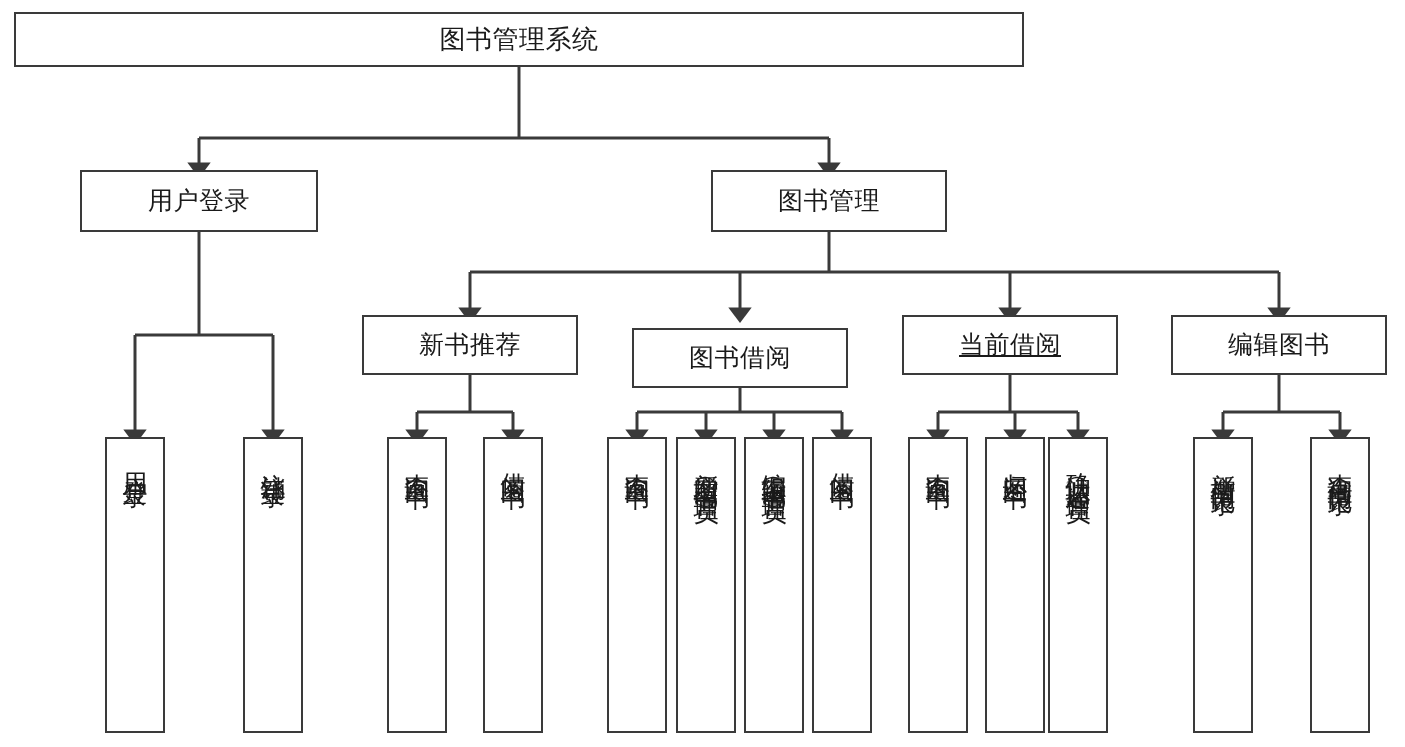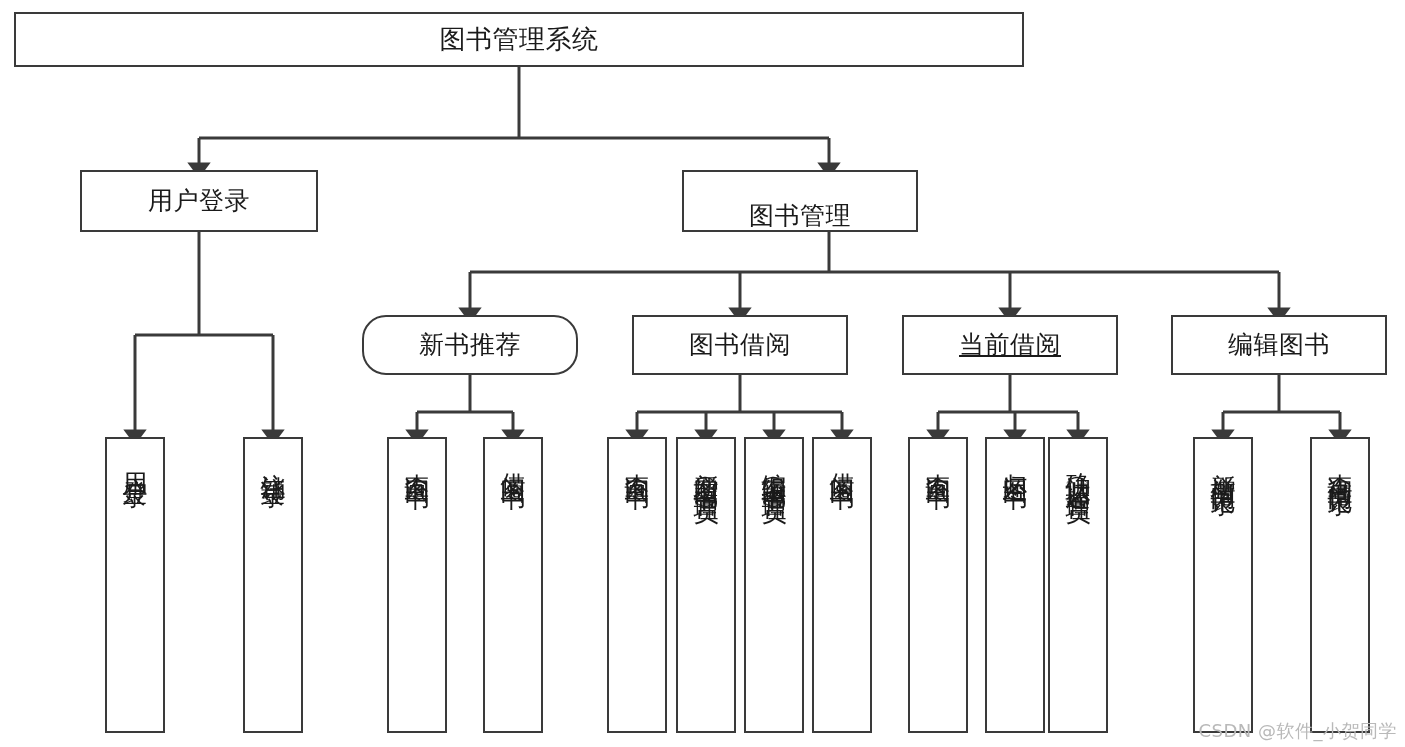--- a/index.html
+++ b/index.html
@@ -123,27 +123,27 @@
       </g>
   </svg>
 
   <div id="nodes-layer">
       <div class="node horiz root" style="left: 14px; top: 12px; width: 1010px; height: 55px;">
         <span class="node-label">图书管理系统</span>
       </div>
       <div class="node horiz" style="left: 80px; top: 170px; width: 238px; height: 62px;">
         <span class="node-label">用户登录</span>
       </div>
-      <div class="node horiz" style="left: 682px; top: 170px; width: 236px; height: 62px; align-items: flex-end;">
+      <div class="node horiz" style="left: 711px; top: 170px; width: 236px; height: 62px;">
         <span class="node-label">图书管理</span>
       </div>
-      <div class="node horiz" style="left: 362px; top: 315px; width: 216px; height: 60px; border-radius: 24px;">
+      <div class="node horiz" style="left: 362px; top: 315px; width: 216px; height: 60px;">
         <span class="node-label">新书推荐</span>
       </div>
-      <div class="node horiz" style="left: 632px; top: 315px; width: 216px; height: 60px;">
+      <div class="node horiz" style="left: 632px; top: 328px; width: 216px; height: 60px;">
         <span class="node-label">图书借阅</span>
       </div>
       <div class="node horiz" style="left: 902px; top: 315px; width: 216px; height: 60px; text-decoration: underline;">
         <span class="node-label">当前借阅</span>
       </div>
       <div class="node horiz" style="left: 1171px; top: 315px; width: 216px; height: 60px;">
         <span class="node-label">编辑图书</span>
       </div>
       <div class="node vert" style="left: 105px; top: 437px; width: 60px; height: 296px;">
         <span class="node-label">用户登录</span>
@@ -179,14 +179,13 @@
         <span class="node-label">确认归还（管理员）</span>
       </div>
       <div class="node vert" style="left: 1193px; top: 437px; width: 60px; height: 296px;">
         <span class="node-label">新增借阅记录</span>
       </div>
       <div class="node vert" style="left: 1310px; top: 437px; width: 60px; height: 296px;">
         <span class="node-label">查询借阅记录</span>
       </div>
     </div>
 
-  <div id="watermark">CSDN @软件_小贺同学</div>
 </div>
 
 </body></html>

